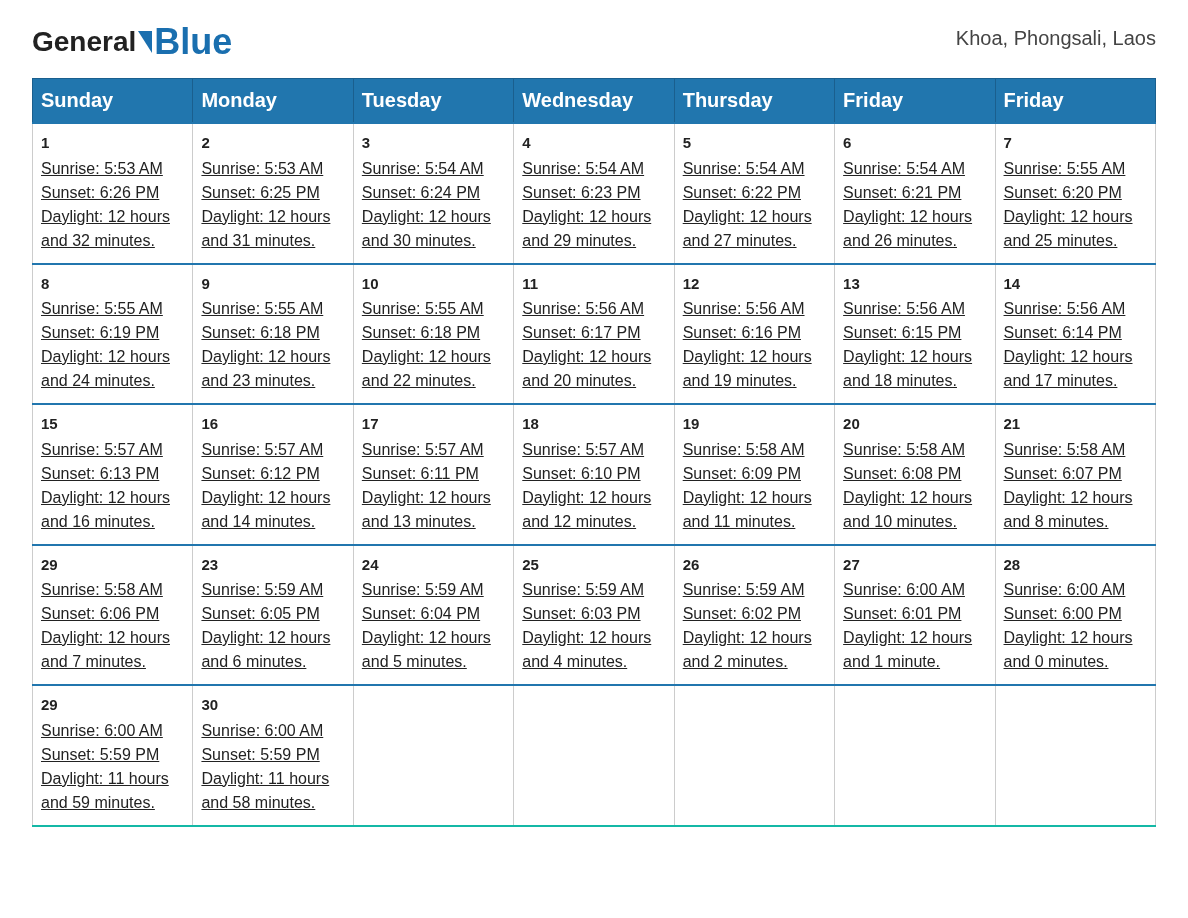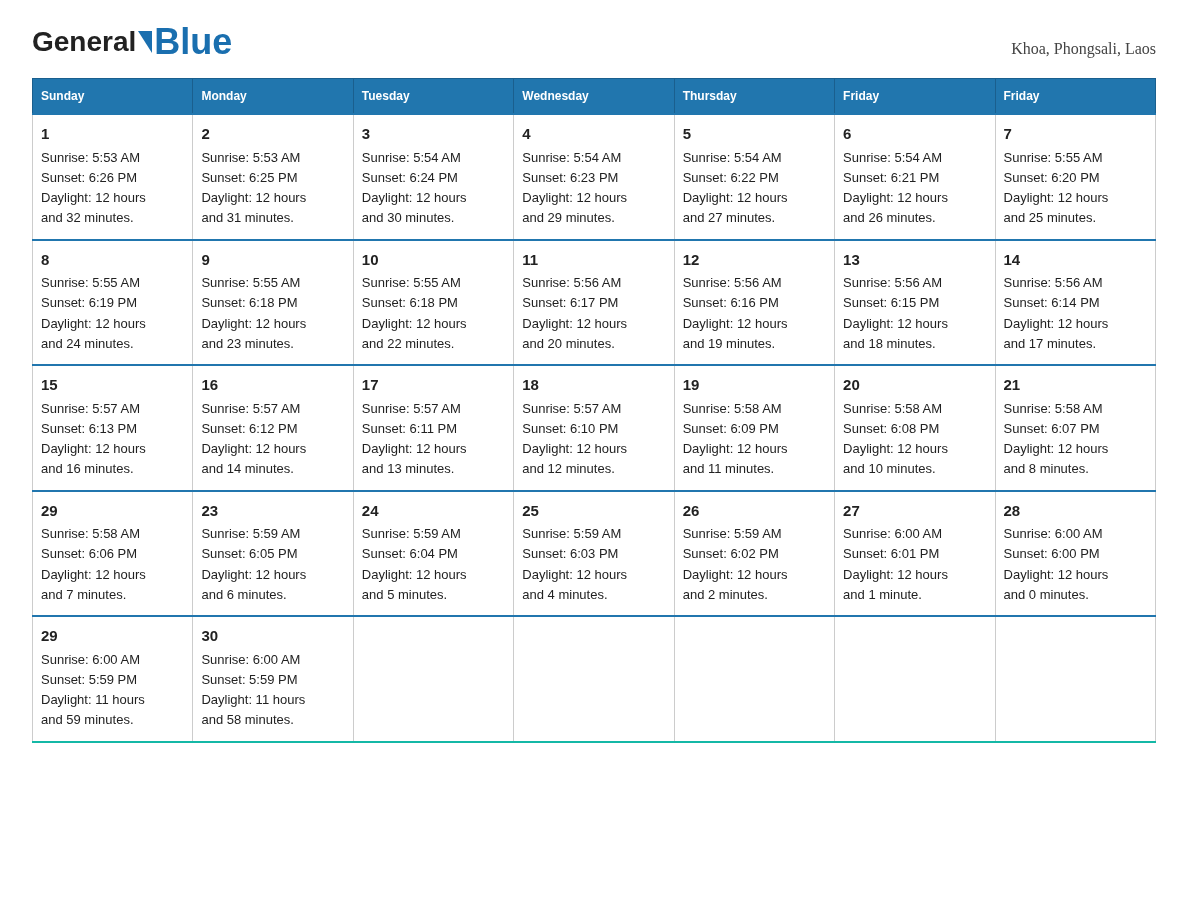--- a/index.html
+++ b/index.html
@@ -49,35 +49,34 @@
     .title-block {
       text-align: right;
     }
     .main-title {
       font-size: 52px;
       font-weight: bold;
       color: #222;
       line-height: 1.1;
     }
     .subtitle {
-      font-size: 16px;
+      font-size: 20px;
       color: #444;
-      margin-top: 16px;
-      font-family: Liberation Serif, serif;
+      margin-top: 3px;
     }
     
     .calendar {
       width: 100%;
       border-collapse: collapse;
       table-layout: fixed;
     }
     .calendar thead tr th {
       background: #2176ae;
       color: #fff;
-      font-size: 12px;
+      font-size: 20px;
       font-weight: bold;
       padding: 10px 8px;
       text-align: left;
       border: 1px solid #1a5f8e;
     }
     .calendar tbody tr td {
       vertical-align: top;
       padding: 8px 8px 10px 8px;
       font-size: 13.5px;
       color: #222;
@@ -94,23 +93,24 @@
     .calendar tbody tr.row-border-bottom td {
       border-bottom: 2px solid #14b8a6;
     }
     .day-num {
       font-size: 15px;
       font-weight: bold;
       display: block;
       margin-bottom: 2px;
     }
     .day-info {
-      font-size: 13px;
+      font-size: 16px;
       color: #222;
       white-space: pre-line;
+      text-decoration: underline;
     }
     .empty-cell {
       background: #fff;
     }
   </style>
 </head>
 <body>
 
 <div class="header-row">
   <div class="logo">

